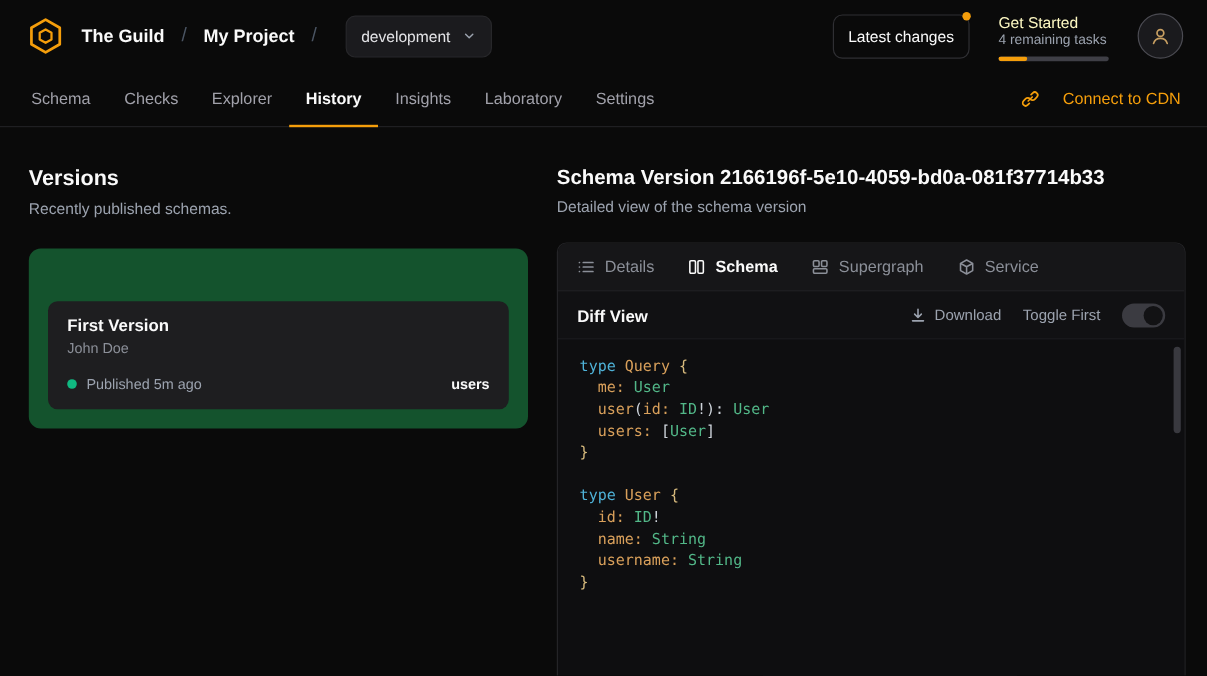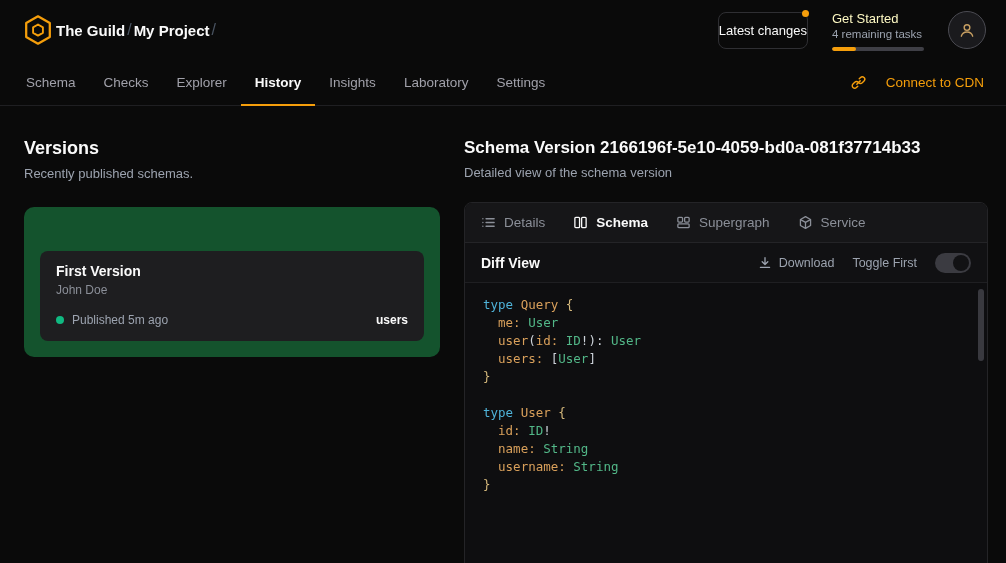--- a/index.html
+++ b/index.html
@@ -12,32 +12,32 @@
     --code-pu:#cdd3da;
   }
   *{box-sizing:border-box;margin:0;padding:0;}
   html,body{width:1006px;height:563px;overflow:hidden;}
   body{
     background:#0a0a0a;color:#fafafa;
     font-family:"Liberation Sans",sans-serif;
     -webkit-font-smoothing:antialiased;
   }
   
-  .header{height:60px;display:flex;align-items:center;padding:0 20px;gap:0;}
+  .header{height:60px;display:flex;align-items:center;padding:0 20px;gap:12px;}
   .logo{width:36px;height:36px;display:flex;align-items:center;justify-content:center;}
   .brand{font-size:15px;font-weight:600;color:#fafafa;cursor:pointer;}
   .crumb-sep{color:#4b5563;font-size:16px;padding:0 2px;}
   .env-select{
     display:flex;align-items:center;gap:10px;background:#1b1b1e;border:1px solid #27272a;
     border-radius:8px;padding:9px 12px;font-size:13px;color:#e4e4e7;cursor:pointer;margin-left:10px;
   }
   .hdr-right{margin-left:auto;display:flex;align-items:center;gap:24px;}
   .latest-btn{
     position:relative;background:transparent;border:1px solid #2f2f33;border-radius:8px;
-    color:#fafafa;font-size:13px;padding:10px 0;cursor:pointer;font-family:inherit;
+    color:#fafafa;font-size:13px;padding:10px 12px;cursor:pointer;font-family:inherit;
   }
   .latest-dot{position:absolute;top:-3px;right:-2px;width:7px;height:7px;border-radius:50%;background:var(--accent);}
   .get-started{display:flex;flex-direction:column;min-width:92px;}
   .gs-title{font-size:13px;font-weight:400;color:#fef9c3;line-height:17px;}
   .gs-sub{font-size:11.5px;color:#9ca3af;line-height:15px;}
   .gs-bar{margin-top:5px;height:4px;width:92px;background:#3f3f46;border-radius:2px;overflow:hidden;}
   .gs-fill{height:100%;background:var(--accent);border-radius:2px;}
   .avatar{
     width:38px;height:38px;border-radius:50%;border:1px solid #4b4b52;background:#1a1a1d;
     display:flex;align-items:center;justify-content:center;cursor:pointer;
@@ -98,20 +98,28 @@
     <div class="logo">
       <svg width="34" height="34" viewBox="0 0 36 36" fill="none">
         <path d="M18 3.5 L30.5 10.7 V25.3 L18 32.5 L5.5 25.3 V10.7 Z" stroke="var(--accent)" stroke-width="2.4" stroke-linejoin="round"></path>
         <path d="M18 12.2 L23.2 15.2 V21 L18 24 L12.8 21 V15.2 Z" stroke="var(--accent)" stroke-width="2" stroke-linejoin="round"></path>
       </svg>
     </div>
     <span class="brand">The Guild</span>
     <span class="crumb-sep">/</span>
     <span class="brand">My Project</span>
     <span class="crumb-sep">/</span>
+    <div class="env-select">
+      <span>development</span>
+      <span>
+        <svg width="12" height="12" viewBox="0 0 16 16" fill="none">
+            <path d="M4 6l4 4 4-4" stroke="#9ca3af" stroke-width="1.6" stroke-linecap="round" stroke-linejoin="round"></path>
+          </svg>
+      </span>
+    </div>
 
     <div class="hdr-right">
       <button class="latest-btn">
         <span>Latest changes</span>
         <span class="latest-dot"></span>
       </button>
       <div class="get-started">
         <span class="gs-title">Get Started</span>
         <span class="gs-sub">4 remaining tasks</span>
         <div class="gs-bar">

